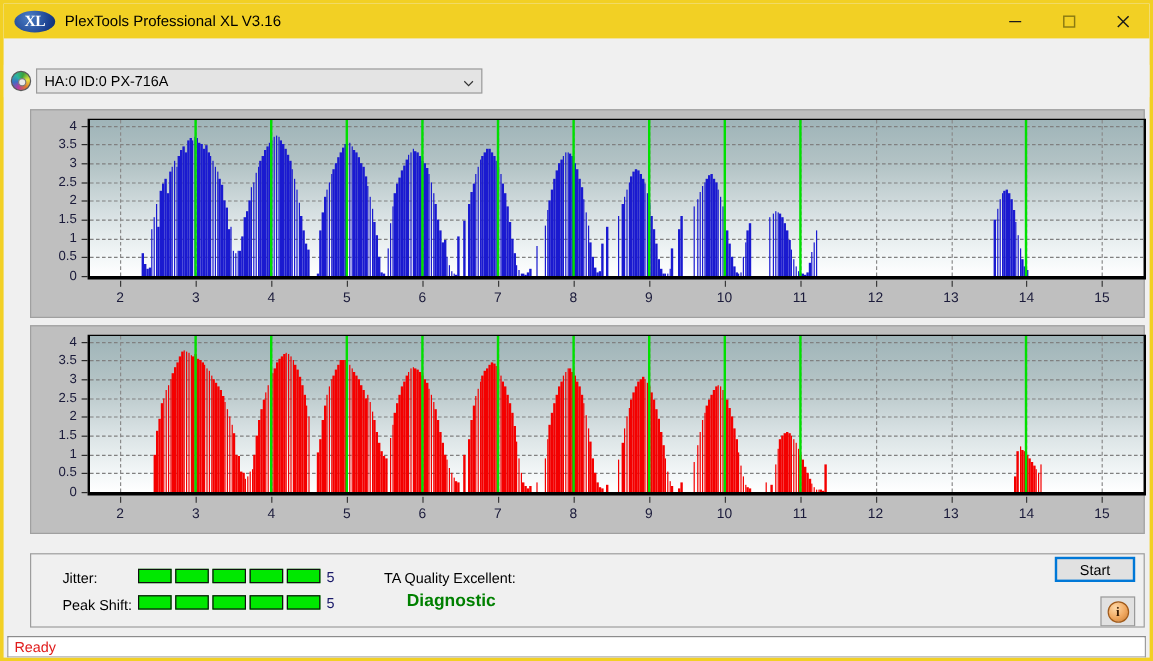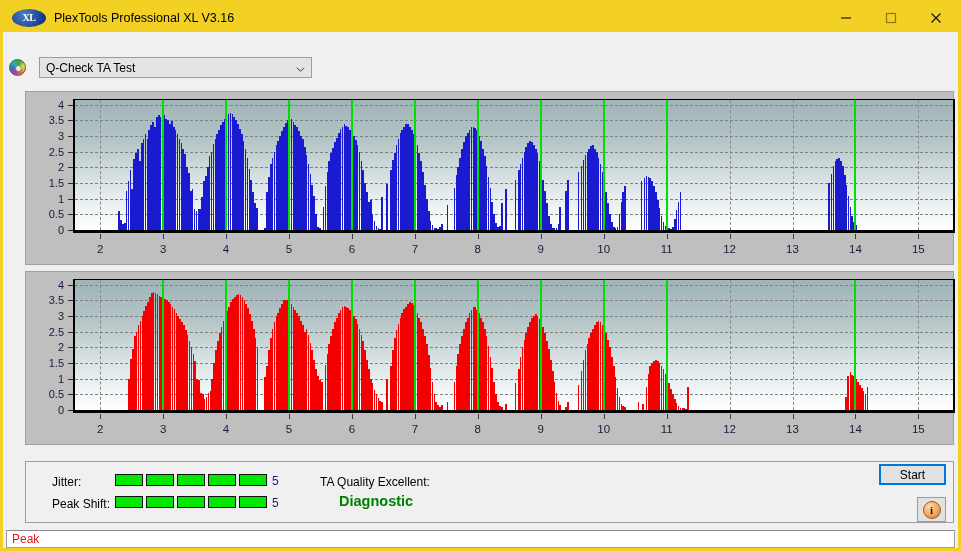--- a/index.html
+++ b/index.html
@@ -23,21 +23,21 @@
     position: absolute; left: 0; top: 0;
     width: 955px; height: 29px;
     background: #f2d024;
     display: flex; align-items: center;
   }
   .title-icon {
     width: 34px; height: 18px; border-radius: 50%;
     margin-left: 9px; margin-right: 8px;
     background: radial-gradient(circle at 35% 30%, #4a7ec4 0%, #1a3f8f 70%, #0d2a66 100%);
     color: #ffffff;
-    font-size: 10px; font-weight: bold;
+    font-size: 13px; font-weight: bold;
     display: flex; align-items: center; justify-content: center;
     font-family: "Liberation Serif", serif;
     letter-spacing: -0.5px;
     flex: none;
   }
   .title-text {
     font-size: 12.5px; color: #000; white-space: nowrap;
   }
   .win-btns { margin-left: auto; display: flex; height: 29px; }
   .win-btn {
@@ -253,22 +253,22 @@
             <line x1="1.5" y1="1.5" x2="10.5" y2="10.5" stroke="#1a1a1a" stroke-width="1.2"></line>
             <line x1="10.5" y1="1.5" x2="1.5" y2="10.5" stroke="#1a1a1a" stroke-width="1.2"></line>
           </svg>
       </div>
     </div>
   </div>
 
 
   <div class="selrow">
     <div class="disc-icon"></div>
-    <div class="combo combo-test">
-      <span>Q-Check TA Test</span>
+    <div class="combo combo-drive">
+      <span>HA:0 ID:0  PX-716A</span>
       <span class="caret">
         <svg width="9" height="9" viewBox="0 0 10 10">
             <polyline points="1,3 5,7 9,3" fill="none" stroke="#333" stroke-width="1.1"></polyline>
           </svg>
       </span>
     </div>
   </div>
 
   <div class="chart-panel" id="chart1">
     <div class="chart-inner">
@@ -1022,16 +1022,16 @@
     <div class="tq-label" style="left:294px; top:13px;">TA Quality Excellent:</div>
     <div class="tq-value" style="left:313px; top:31px;">Diagnostic</div>
   </div>
 
   <div class="start-btn">Start</div>
   <div class="info-btn">
     <div class="info-circle">i</div>
   </div>
 
   <div class="statusbar">
-    <div class="status-text">Peak</div>
+    <div class="status-text">Ready</div>
   </div>
 
 </div>
 
 </body></html>

